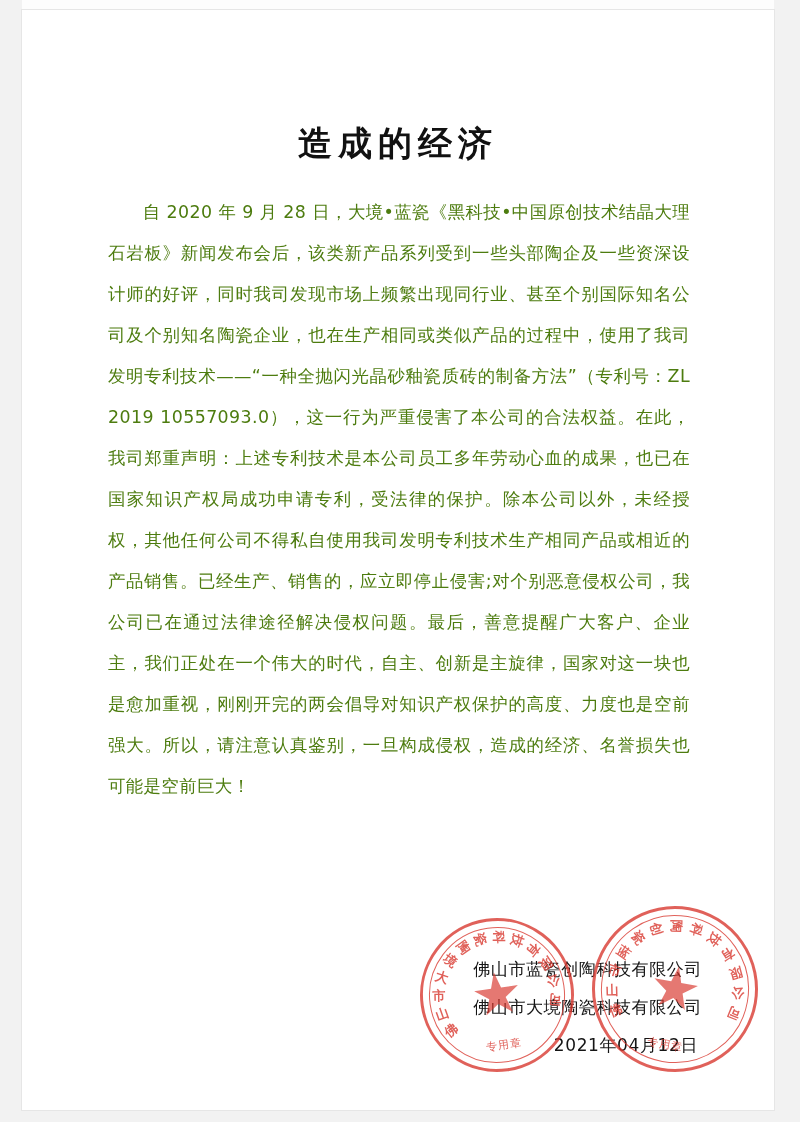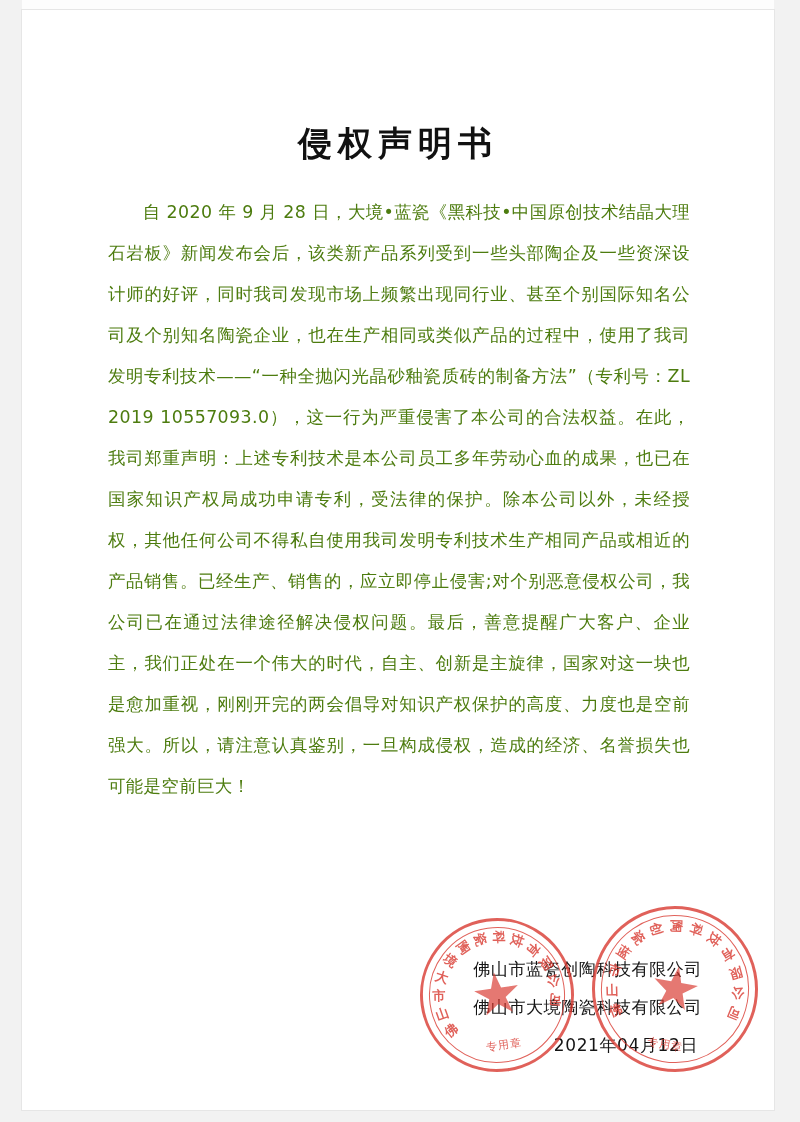--- a/index.html
+++ b/index.html
@@ -170,21 +170,21 @@
 </head>
 <body>
 
 <div class="page">
   <div class="edge-left"></div>
   <div class="edge-right"></div>
   <div class="edge-bottom"></div>
 
   <div class="paper">
 
-    <h1 class="title">侵权声明书</h1>
+    <h1 class="title">造成的经济</h1>
 
     <div class="body-text">自 2020 年 9 月 28 日，大境•蓝瓷《黑科技•中国原创技术结晶大理石岩板》新闻发布会后，该类新产品系列受到一些头部陶企及一些资深设计师的好评，同时我司发现市场上频繁出现同行业、甚至个别国际知名公司及个别知名陶瓷企业，也在生产相同或类似产品的过程中，使用了我司发明专利技术——“一种全抛闪光晶砂釉瓷质砖的制备方法”（专利号：ZL 2019 10557093.0），这一行为严重侵害了本公司的合法权益。在此，我司郑重声明：上述专利技术是本公司员工多年劳动心血的成果，也已在国家知识产权局成功申请专利，受法律的保护。除本公司以外，未经授权，其他任何公司不得私自使用我司发明专利技术生产相同产品或相近的产品销售。已经生产、销售的，应立即停止侵害;对个别恶意侵权公司，我公司已在通过法律途径解决侵权问题。最后，善意提醒广大客户、企业主，我们正处在一个伟大的时代，自主、创新是主旋律，国家对这一块也是愈加重视，刚刚开完的两会倡导对知识产权保护的高度、力度也是空前强大。所以，请注意认真鉴别，一旦构成侵权，造成的经济、名誉损失也可能是空前巨大！</div>
 
     <div class="signature-block">
       <span class="sig-line">佛山市蓝瓷创陶科技有限公司</span>
       <span class="sig-line">佛山市大境陶瓷科技有限公司</span>
       <span class="sig-date">2021年04月12日</span>
     </div>
 
     <div class="stamp stamp-a">

